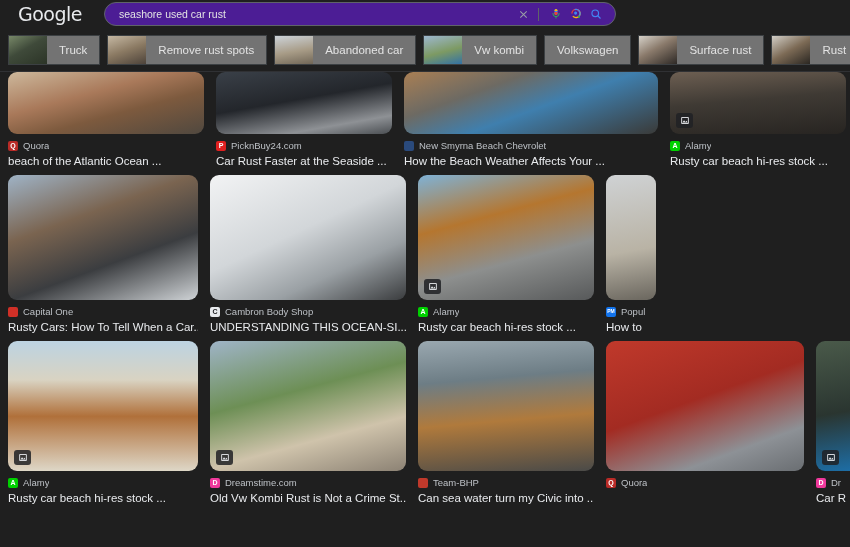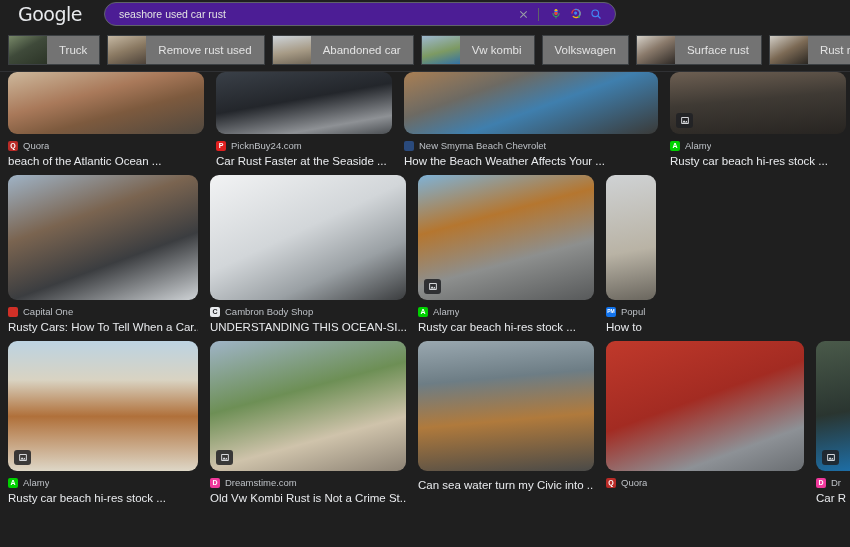--- a/index.html
+++ b/index.html
@@ -195,21 +195,21 @@
 </div>
 
 <div class="chips-wrap">
   <div class="chips" id="chips-container">
       <div class="chip">
         <div class="chip-thumb" style="background: linear-gradient(150deg, rgb(122, 139, 106) 0%, rgb(63, 74, 58) 45%, rgb(43, 51, 38) 100%);"></div>
         <div class="chip-label">Truck</div>
       </div>
       <div class="chip">
         <div class="chip-thumb" style="background: linear-gradient(160deg, rgb(200, 187, 166) 0%, rgb(139, 122, 99) 50%, rgb(74, 64, 56) 100%);"></div>
-        <div class="chip-label">Remove rust used</div>
+        <div class="chip-label">Remove rust spots</div>
       </div>
       <div class="chip">
         <div class="chip-thumb" style="background: linear-gradient(170deg, rgb(207, 214, 221) 0%, rgb(167, 155, 134) 55%, rgb(109, 99, 84) 100%);"></div>
         <div class="chip-label">Abandoned car</div>
       </div>
       <div class="chip">
         <div class="chip-thumb" style="background: linear-gradient(165deg, rgb(159, 185, 212) 0%, rgb(125, 154, 99) 55%, rgb(47, 111, 168) 100%);"></div>
         <div class="chip-label">Vw kombi</div>
       </div>
       <div class="chip">
@@ -356,20 +356,24 @@
           <div class="src">
             <div class="favicon" style="background: rgb(240, 57, 156);">D</div>
             <div class="src-name">Dreamstime.com</div>
           </div>
           <div class="title">Old Vw Kombi Rust is Not a Crime St...</div>
         </div>
       </div>
       <div class="card" style="width: 176px;">
         <div class="thumb" style="height: 130px; background: linear-gradient(175deg, rgb(154, 168, 176) 0%, rgb(109, 125, 133) 30%, rgb(176, 122, 60) 60%, rgb(74, 74, 72) 100%);"></div>
         <div class="meta">
+          <div class="src">
+            <div class="favicon" style="background: rgb(192, 57, 43);"></div>
+            <div class="src-name">Team-BHP</div>
+          </div>
           <div class="title">Can sea water turn my Civic into ...</div>
         </div>
       </div>
       <div class="card" style="width: 198px;">
         <div class="thumb" style="height: 130px; background: linear-gradient(160deg, rgb(192, 57, 43) 0%, rgb(163, 43, 34) 45%, rgb(141, 145, 150) 78%, rgb(106, 110, 114) 100%);"></div>
         <div class="meta">
           <div class="src">
             <div class="favicon" style="background: rgb(185, 43, 39);">Q</div>
             <div class="src-name">Quora</div>
           </div>

